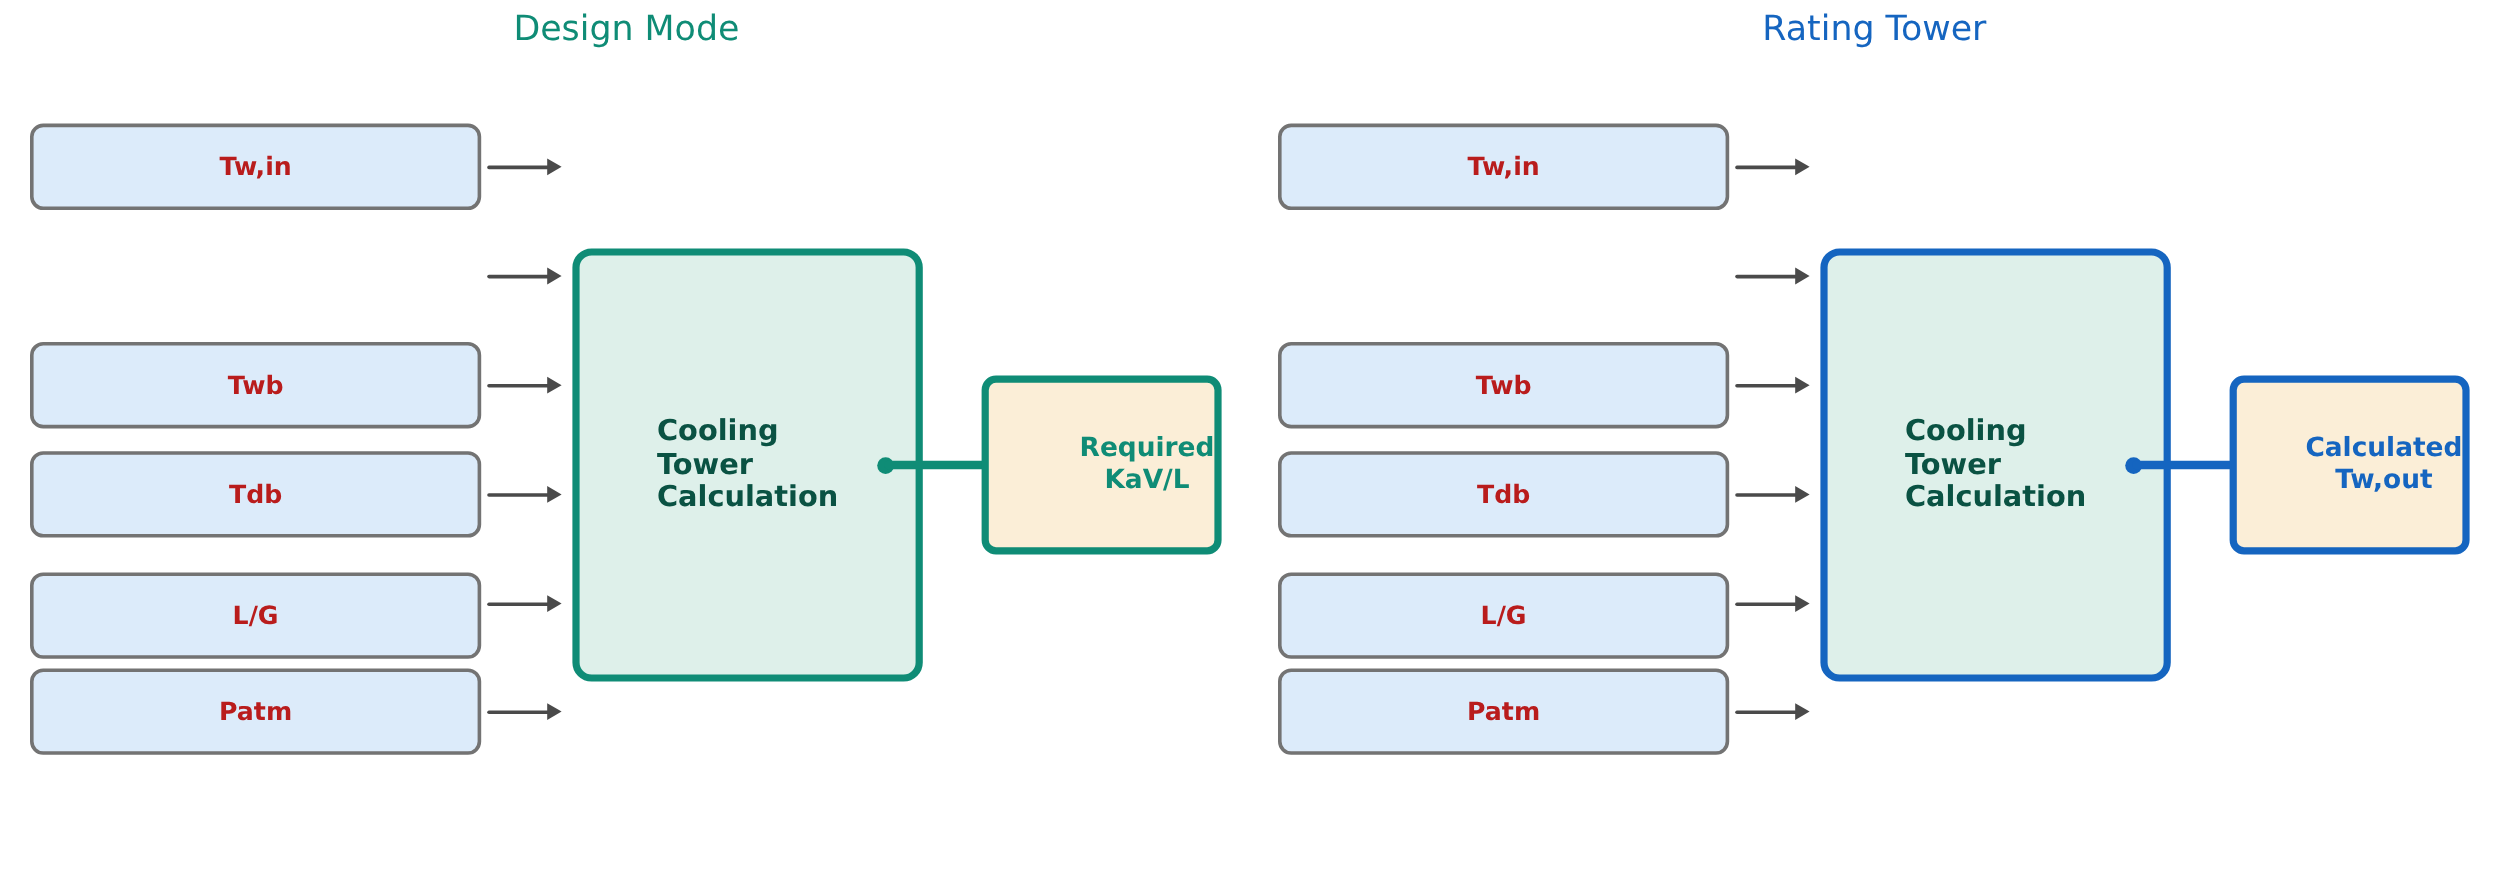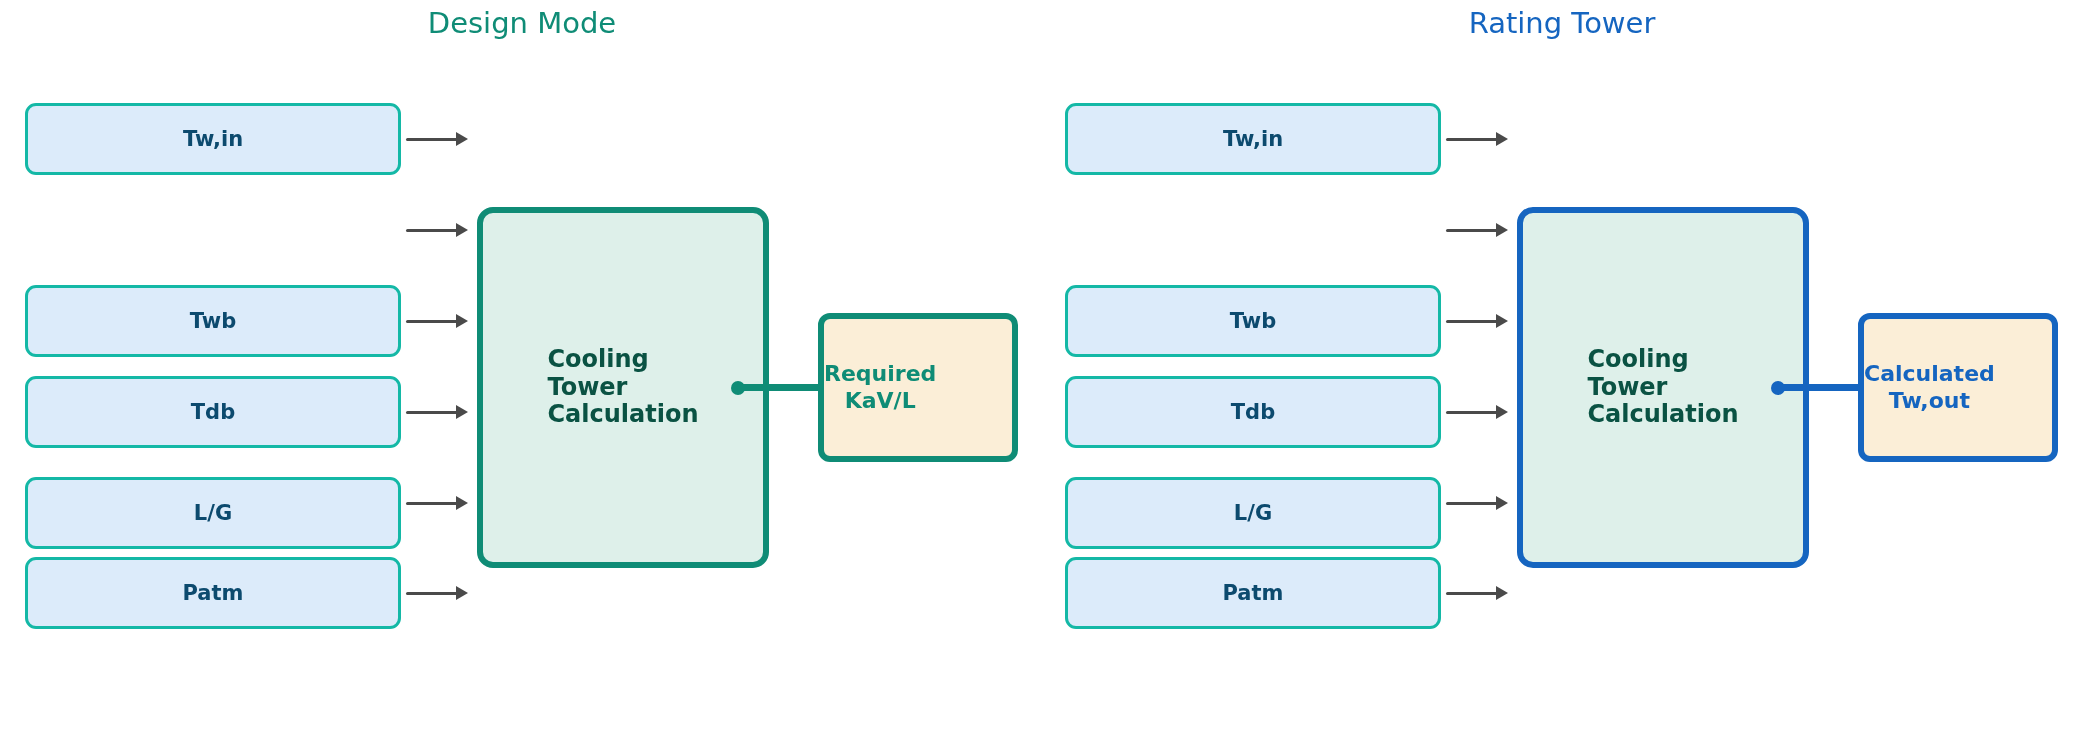--- a/index.html
+++ b/index.html
@@ -11,23 +11,23 @@
   .design{left:0;--accent:#0f8c76;}
   .rating{left:1040px;--accent:#1565c0;}
 
   .title{
     position:absolute;left:262px;top:6px;width:520px;margin:0;
     text-align:center;font-size:29px;font-weight:normal;color:var(--accent);
   }
 
   .input-box{
     position:absolute;left:25px;width:370px;height:66px;
-    background:#dcebfa;border:3px solid #14b8a6;border-radius:11px;
+    background:#dcebfa;border:3px solid #737373;border-radius:11px;
     display:flex;align-items:center;justify-content:center;
-    color:#0c4a6e;font-size:21px;font-weight:bold;
+    color:#b91c1c;font-size:21px;font-weight:bold;
   }
   .r0{top:103px}.r1{top:194px}.r2{top:285px}.r3{top:376px}.r4{top:477px}.r5{top:557px}
 
   .arrow{position:absolute;left:406px;width:62px;height:16px;}
   .a0{top:131px}.a1{top:222px}.a2{top:313px}.a3{top:404px}.a4{top:495px}.a5{top:585px}
   .arrow .shaft{position:absolute;left:0;top:6.5px;width:52px;height:3px;background:#4a4a4a;border-radius:2px;}
   .arrow .head{position:absolute;left:50px;top:1px;width:0;height:0;
     border-left:12px solid #4a4a4a;border-top:7px solid transparent;border-bottom:7px solid transparent;}
 
   .process-box{
@@ -39,21 +39,21 @@
 
   .flow-arrow{position:absolute;left:731px;top:377px;width:140px;height:22px;}
   .flow-arrow .dot{position:absolute;left:0;top:4px;width:14px;height:14px;border-radius:50%;background:var(--accent);}
   .flow-arrow .shaft{position:absolute;left:6px;top:7px;width:114px;height:7px;background:var(--accent);border-radius:3px;}
   .flow-arrow .head{position:absolute;left:118px;top:0;width:0;height:0;
     border-left:22px solid var(--accent);border-top:11px solid transparent;border-bottom:11px solid transparent;}
 
   .output-box{
     position:absolute;left:818px;top:313px;width:188px;height:137px;
     background:#fbeed7;border:6px solid var(--accent);border-radius:12px;
-    display:flex;align-items:center;justify-content:flex-start;text-align:center;
+    display:flex;align-items:center;justify-content:flex-end;text-align:center;
     color:var(--accent);font-size:22px;font-weight:bold;line-height:1.22;white-space:pre-line;
   }
 </style>
 </head>
 <body>
 
 <div class="canvas">
 
   <section class="group design">
     <h2 class="title">Design Mode</h2>

